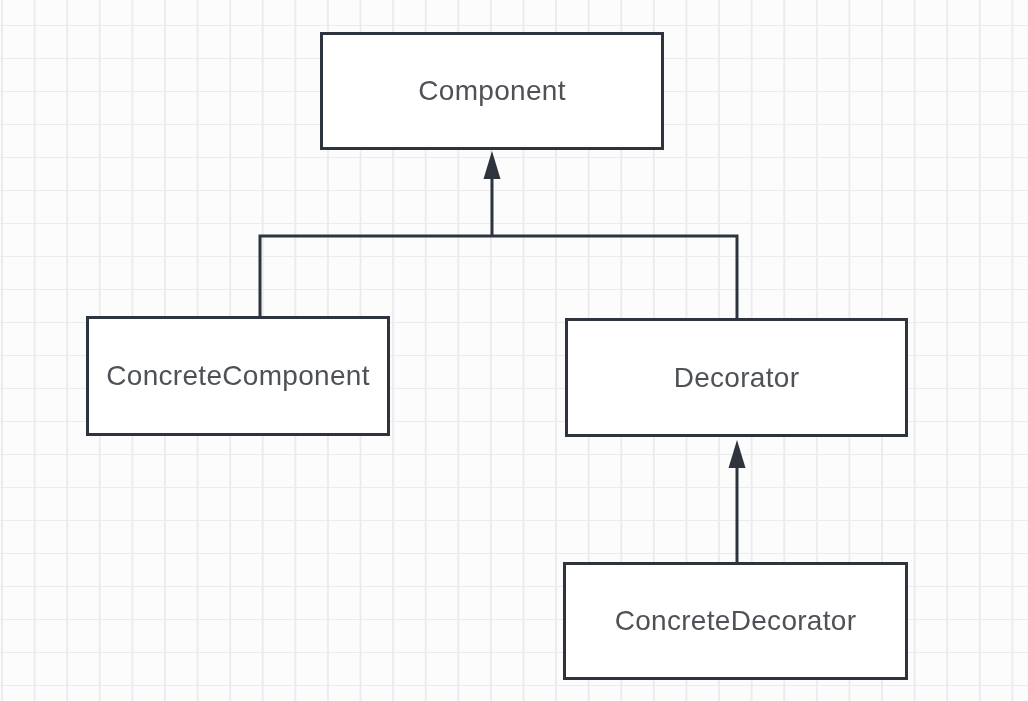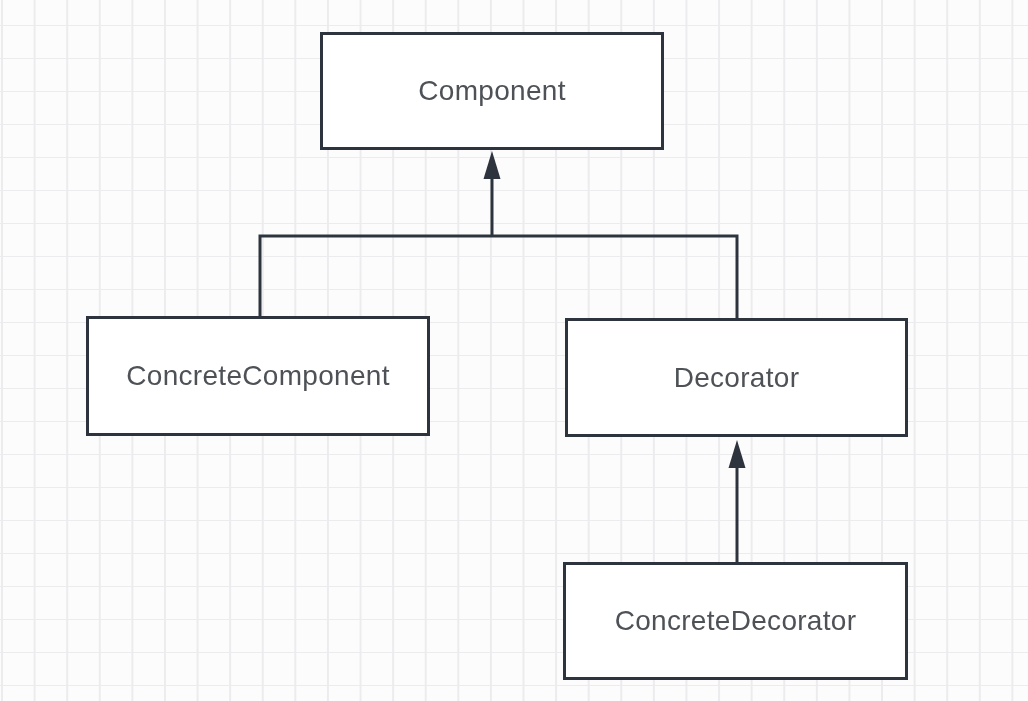--- a/index.html
+++ b/index.html
@@ -47,21 +47,21 @@
     text-align: right;
   }
   .node-label {
     font-size: 28px;
     letter-spacing: 0.3px;
     color: var(--label-text, #4e5257);
     white-space: nowrap;
     user-select: none;
   }
   #node-component          { left: 320px; top: 32px;  width: 344px; height: 118px; }
-  #node-concrete-component { left: 86px;  top: 316px; width: 344px; height: 120px; }
+  #node-concrete-component { left: 86px;  top: 316px; width: 304px; height: 120px; }
   #node-decorator          { left: 565px; top: 318px; width: 343px; height: 119px; }
   #node-concrete-decorator { left: 563px; top: 562px; width: 345px; height: 118px; }
 </style>
 </head>
 <body>
 
 <div class="canvas">
 
   <svg class="edge-layer" viewBox="0 0 1028 701" xmlns="http://www.w3.org/2000/svg">
 

